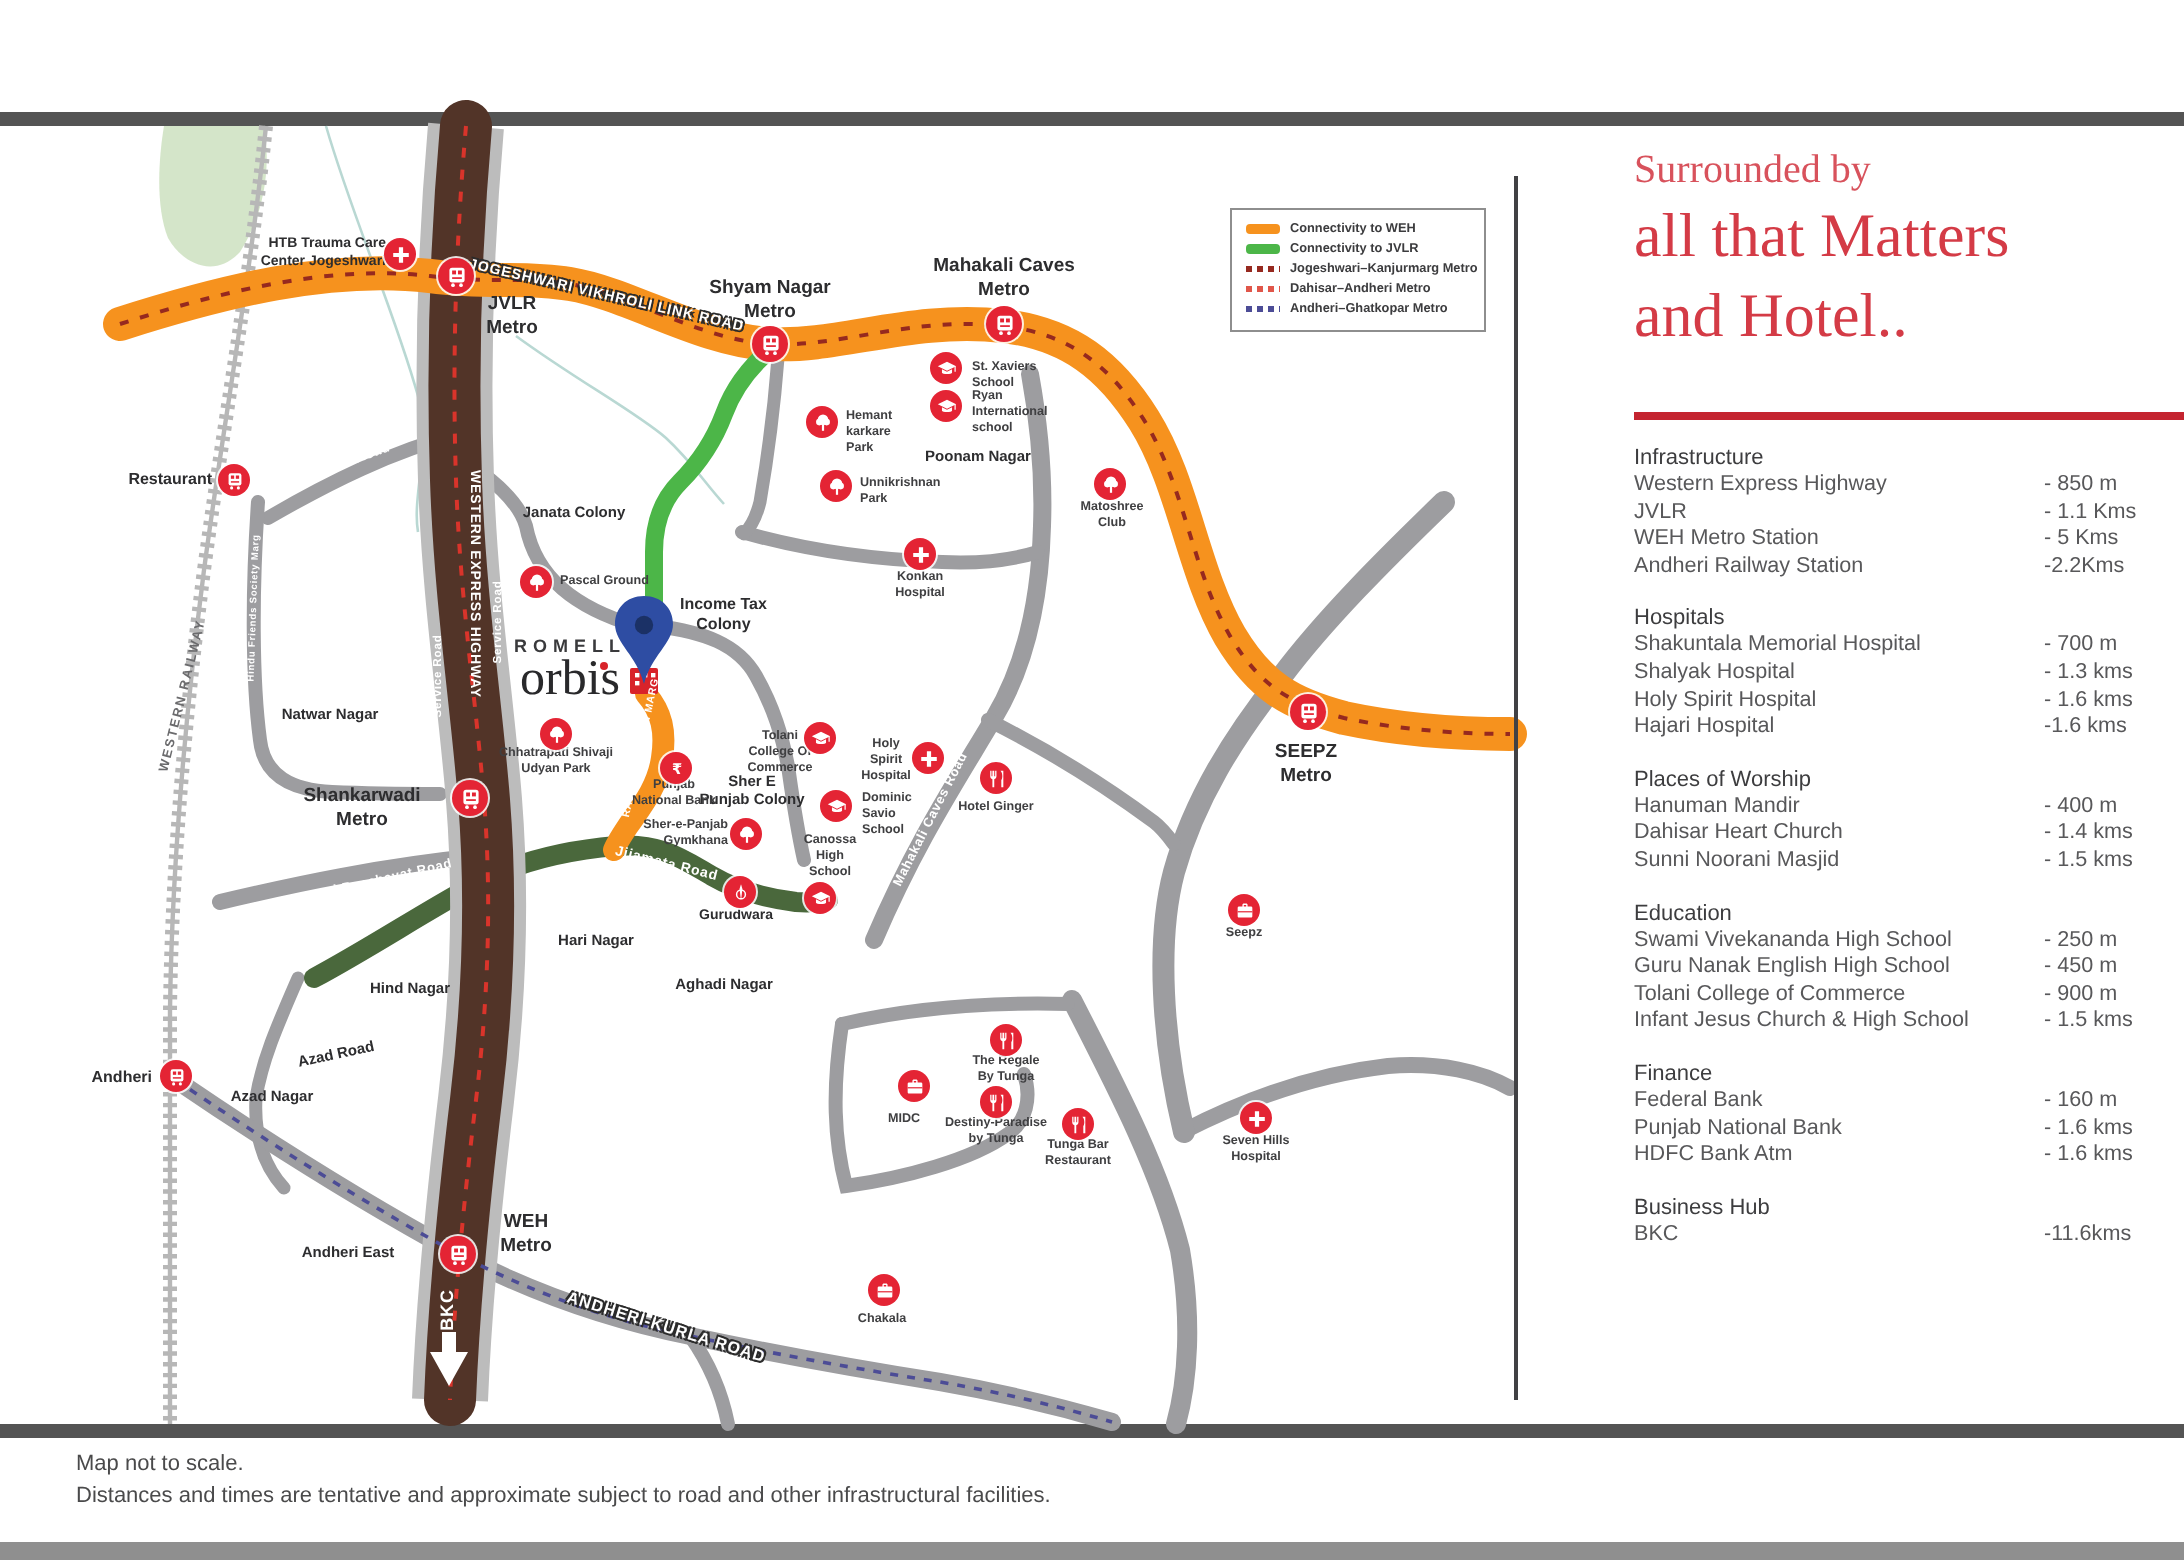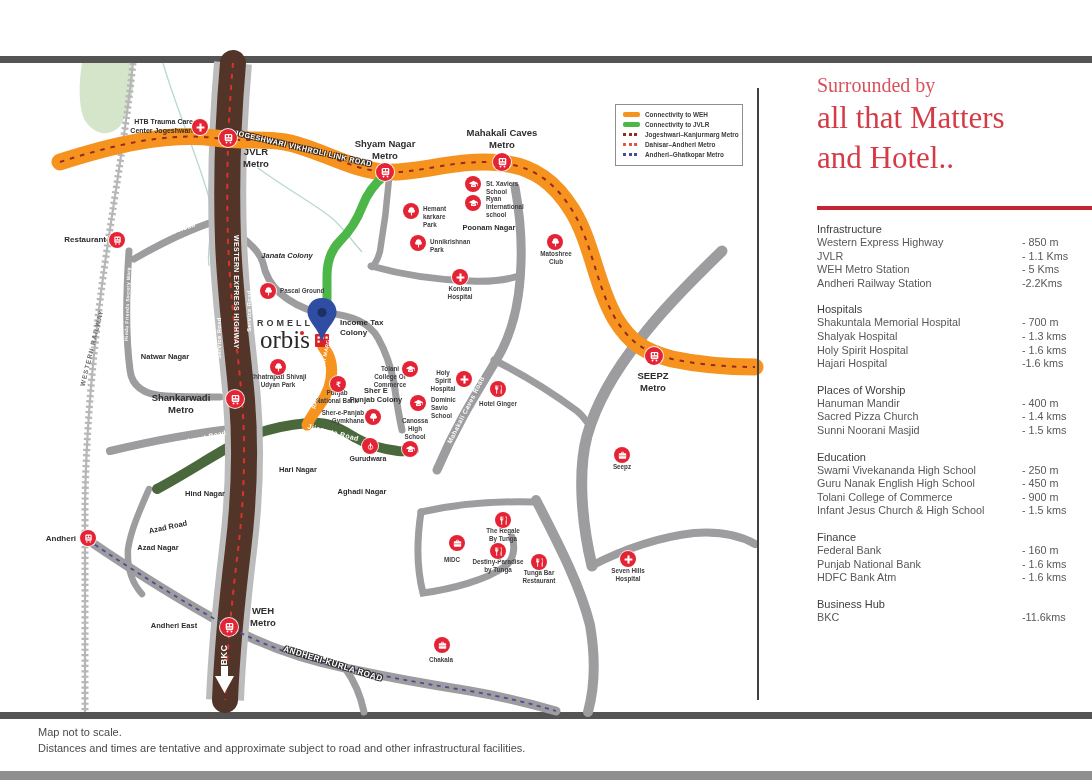--- a/index.html
+++ b/index.html
@@ -166,30 +166,30 @@
     <div class="mlbl metro" style="left: 181px; top: 404px; transform: translate(-50%, -50%) rotate(0deg);">Shankarwadi
 Metro</div>
     <div class="mlbl metro" style="left: 263px; top: 617px; transform: translate(-50%, -50%) rotate(0deg);">WEH
 Metro</div>
     <div class="mlbl metro" style="left: 653px; top: 382px; transform: translate(-50%, -50%) rotate(0deg);">SEEPZ
 Metro</div>
     <div class="mlbl station" style="left: 106px; top: 240px; transform: translate(-100%, -50%) rotate(0deg); text-align: right;">Restaurant</div>
     <div class="mlbl station" style="left: 76px; top: 539px; transform: translate(-100%, -50%) rotate(0deg); text-align: right;">Andheri</div>
     <div class="mlbl area" style="left: 193px; top: 127px; font-size: 7px; transform: translate(-100%, -50%) rotate(0deg); text-align: right;">HTB Trauma Care
 Center Jogeshwari</div>
-    <div class="mlbl area" style="left: 287px; top: 256px; transform: translate(-50%, -50%) rotate(0deg); font-style: italic;">Janata Colony</div>
+    <div class="mlbl area" style="left: 287px; top: 256px; transform: translate(-50%, -50%) rotate(0deg);">Janata Colony</div>
     <div class="mlbl area" style="left: 489px; top: 228px; transform: translate(-50%, -50%) rotate(0deg);">Poonam Nagar</div>
     <div class="mlbl area" style="left: 165px; top: 357px; transform: translate(-50%, -50%) rotate(0deg);">Natwar Nagar</div>
     <div class="mlbl area" style="left: 298px; top: 470px; transform: translate(-50%, -50%) rotate(0deg);">Hari Nagar</div>
     <div class="mlbl area" style="left: 205px; top: 494px; transform: translate(-50%, -50%) rotate(0deg);">Hind Nagar</div>
     <div class="mlbl area" style="left: 362px; top: 492px; transform: translate(-50%, -50%) rotate(0deg);">Aghadi Nagar</div>
     <div class="mlbl area" style="left: 168px; top: 527px; transform: translate(-50%, -50%) rotate(-12deg);">Azad Road</div>
-    <div class="mlbl area" style="left: 158px; top: 548px; transform: translate(-50%, -50%) rotate(0deg);">Azad Nagar</div>
+    <div class="mlbl area" style="left: 136px; top: 548px; transform: translate(-50%, -50%) rotate(0deg);">Azad Nagar</div>
     <div class="mlbl area" style="left: 174px; top: 626px; transform: translate(-50%, -50%) rotate(0deg);">Andheri East</div>
-    <div class="mlbl area" style="left: 340px; top: 328px; font-size: 8px; transform: translate(0%, -50%) rotate(0deg); text-align: left;">Income Tax
+    <div class="mlbl area" style="left: 340px; top: 307px; font-size: 8px; transform: translate(0%, -50%) rotate(0deg); text-align: center;">Income Tax
 Colony</div>
     <div class="mlbl area" style="left: 376px; top: 395px; transform: translate(-50%, -50%) rotate(0deg);">Sher E
 Punjab Colony</div>
     <div class="mlbl area" style="left: 368px; top: 459px; font-size: 7px; transform: translate(-50%, -50%) rotate(0deg);">Gurudwara</div>
     <div class="mlbl poi" style="left: 280px; top: 291px; transform: translate(0%, -50%) rotate(0deg); text-align: left;">Pascal Ground</div>
     <div class="mlbl poi" style="left: 278px; top: 381px; transform: translate(-50%, -50%) rotate(0deg);">Chhatrapati Shivaji
 Udyan Park</div>
     <div class="mlbl poi" style="left: 423px; top: 217px; transform: translate(0%, -50%) rotate(0deg); text-align: left;">Hemant
 karkare
 Park</div>
@@ -487,21 +487,21 @@
           <span class="rv">-1.6 kms</span>
         </div>
       </div>
       <div class="section">
         <div class="sec-title">Places of Worship</div>
         <div class="row">
           <span class="rl">Hanuman Mandir</span>
           <span class="rv">- 400 m</span>
         </div>
         <div class="row">
-          <span class="rl">Sacred Pizza Church</span>
+          <span class="rl">Dahisar Heart Church</span>
           <span class="rv">- 1.4 kms</span>
         </div>
         <div class="row">
           <span class="rl">Sunni Noorani Masjid</span>
           <span class="rv">- 1.5 kms</span>
         </div>
       </div>
       <div class="section">
         <div class="sec-title">Education</div>
         <div class="row">

